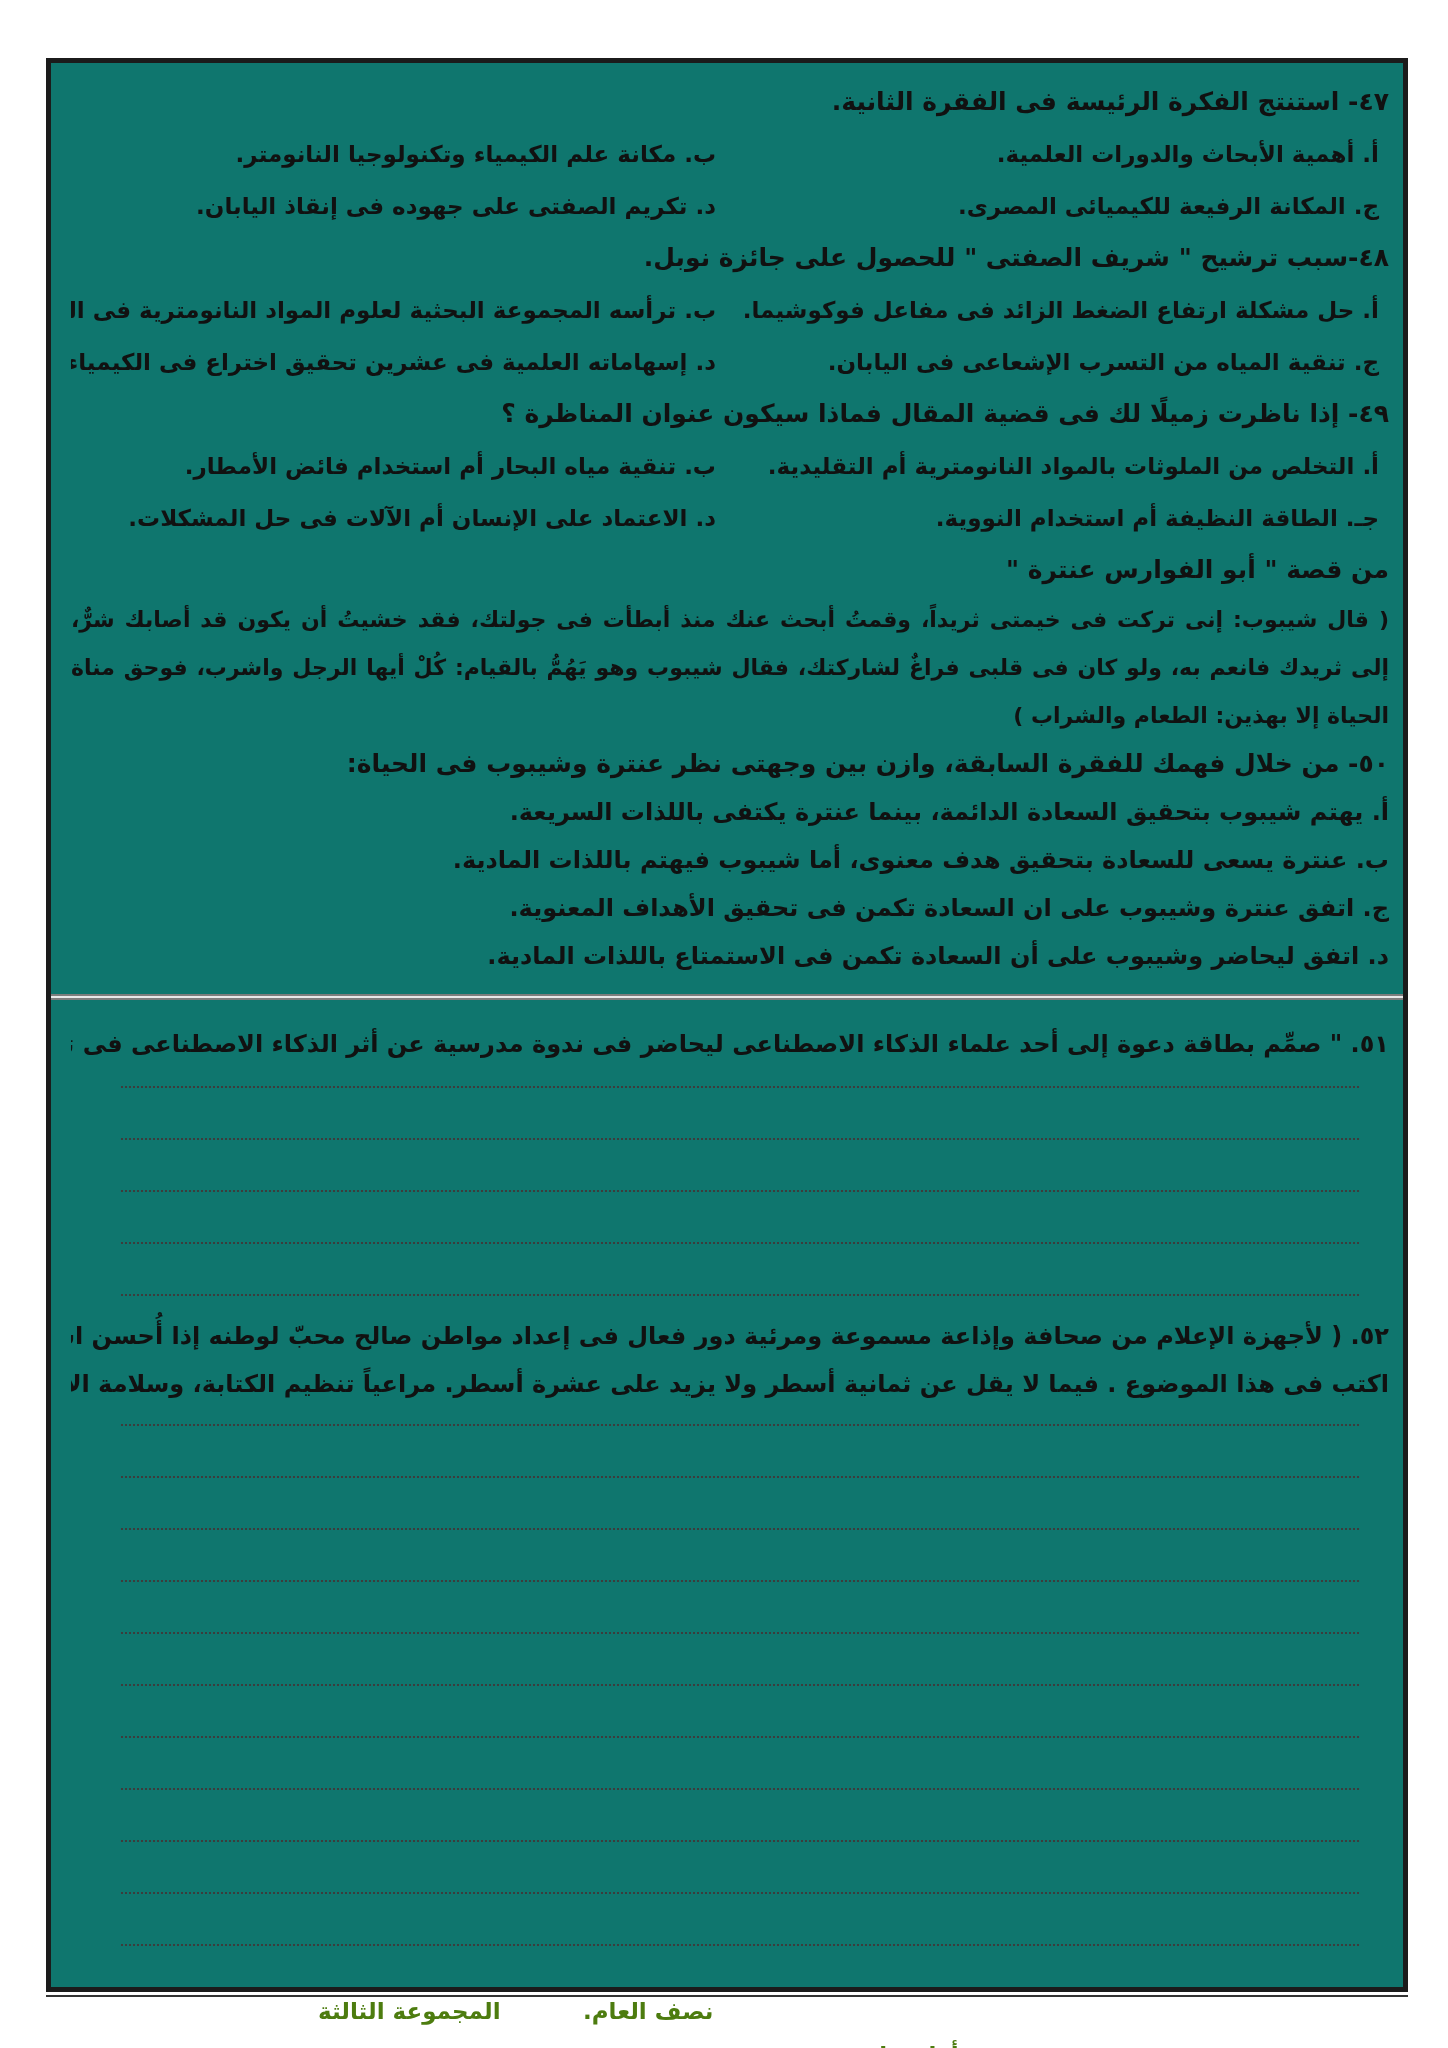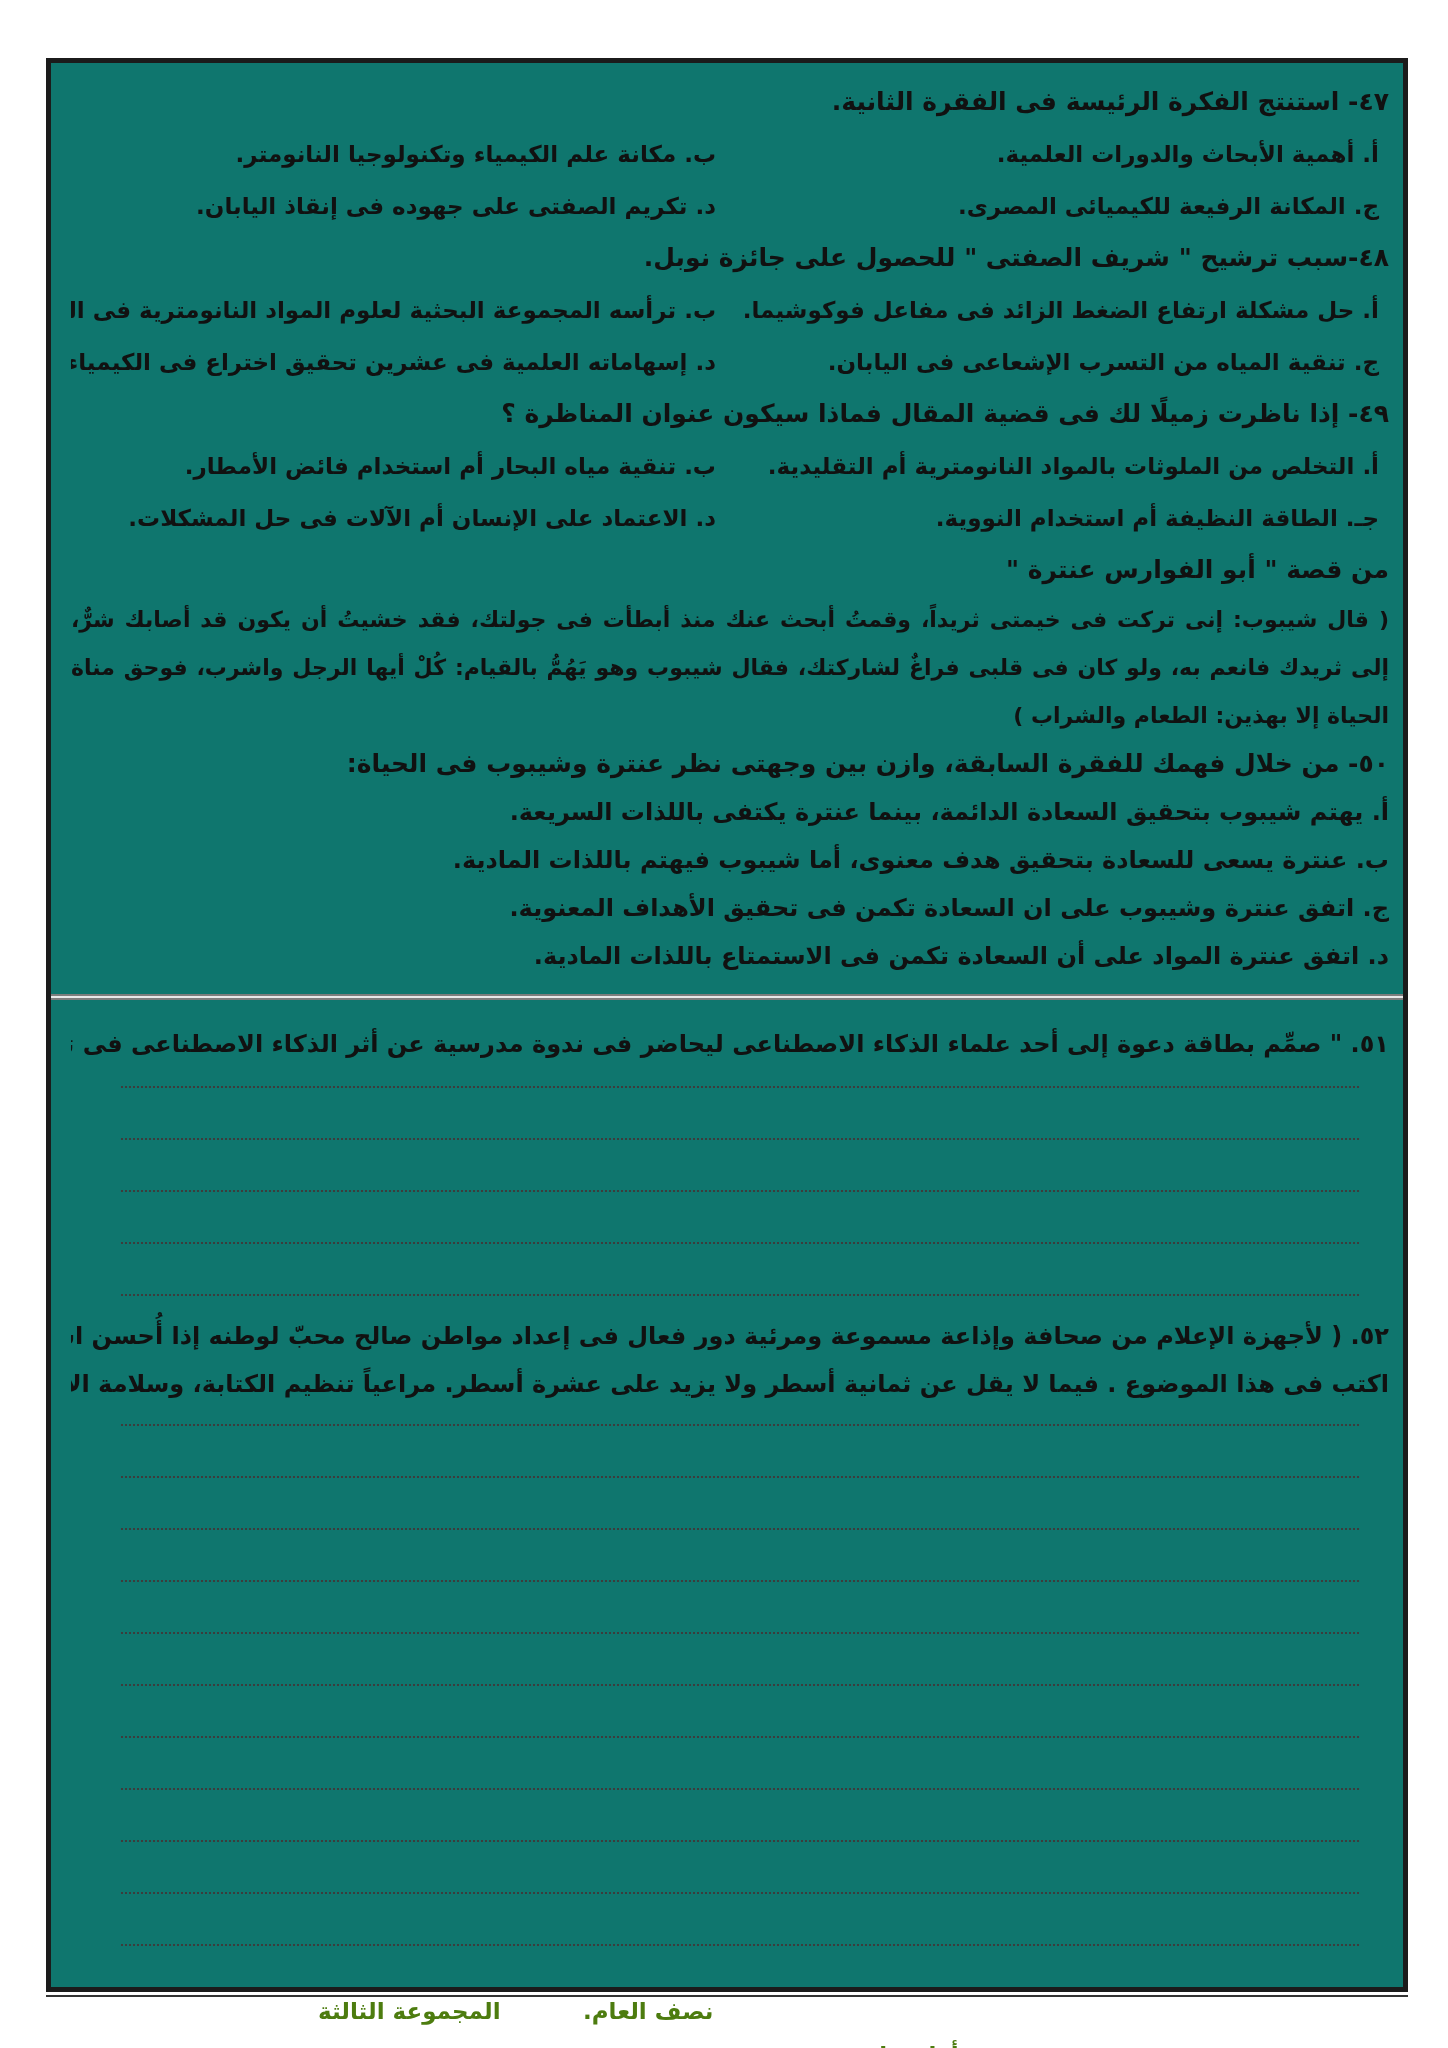--- a/index.html
+++ b/index.html
@@ -107,21 +107,21 @@
 
     <div class="heading row52">من قصة " أبو الفوارس عنترة "</div>
     <div class="passage-line row48">( قال شيبوب: إنى تركت فى خيمتى ثريداً، وقمتُ أبحث عنك منذ أبطأت فى جولتك، فقد خشيتُ أن يكون قد أصابك شرٌّ، فتبسم عنترة وقال: عُد</div>
     <div class="passage-line row48">إلى ثريدك فانعم به، ولو كان فى قلبى فراغٌ لشاركتك، فقال شيبوب وهو يَهُمُّ بالقيام: كُلْ أيها الرجل واشرب، فوحق مناة ما يخرج المرء من هذه</div>
     <div class="passage-end row48">الحياة إلا بهذين: الطعام والشراب )</div>
 
     <div class="q row48">٥٠- من خلال فهمك للفقرة السابقة، وازن بين وجهتى نظر عنترة وشيبوب فى الحياة:</div>
     <div class="fullopt row48">أ. يهتم شيبوب بتحقيق السعادة الدائمة، بينما عنترة يكتفى باللذات السريعة.</div>
     <div class="fullopt row48">ب. عنترة يسعى للسعادة بتحقيق هدف معنوى، أما شيبوب فيهتم باللذات المادية.</div>
     <div class="fullopt row48">ج. اتفق عنترة وشيبوب على ان السعادة تكمن فى تحقيق الأهداف المعنوية.</div>
-    <div class="fullopt row48">د. اتفق عنترة المواد على أن السعادة تكمن فى الاستمتاع باللذات المادية.</div>
+    <div class="fullopt row48">د. اتفق ليحاضر وشيبوب على أن السعادة تكمن فى الاستمتاع باللذات المادية.</div>
 
     <div class="divider"></div>
 
     <div class="qlong q51">٥١. " صمِّم بطاقة دعوة إلى أحد علماء الذكاء الاصطناعى ليحاضر فى ندوة مدرسية عن أثر الذكاء الاصطناعى فى تقدم الأمم ".</div>
     <div class="ans first"></div>
     <div class="ans"></div>
     <div class="ans"></div>
     <div class="ans"></div>
     <div class="ans"></div>
 

